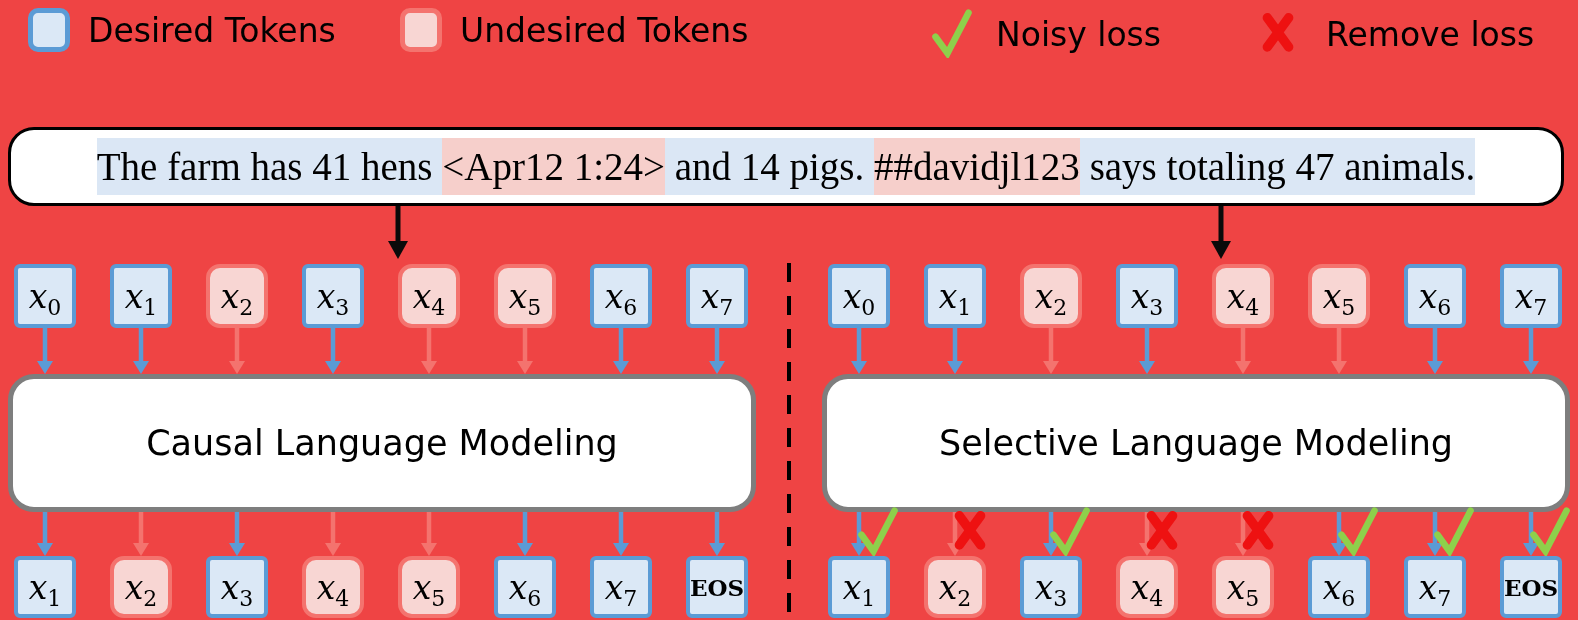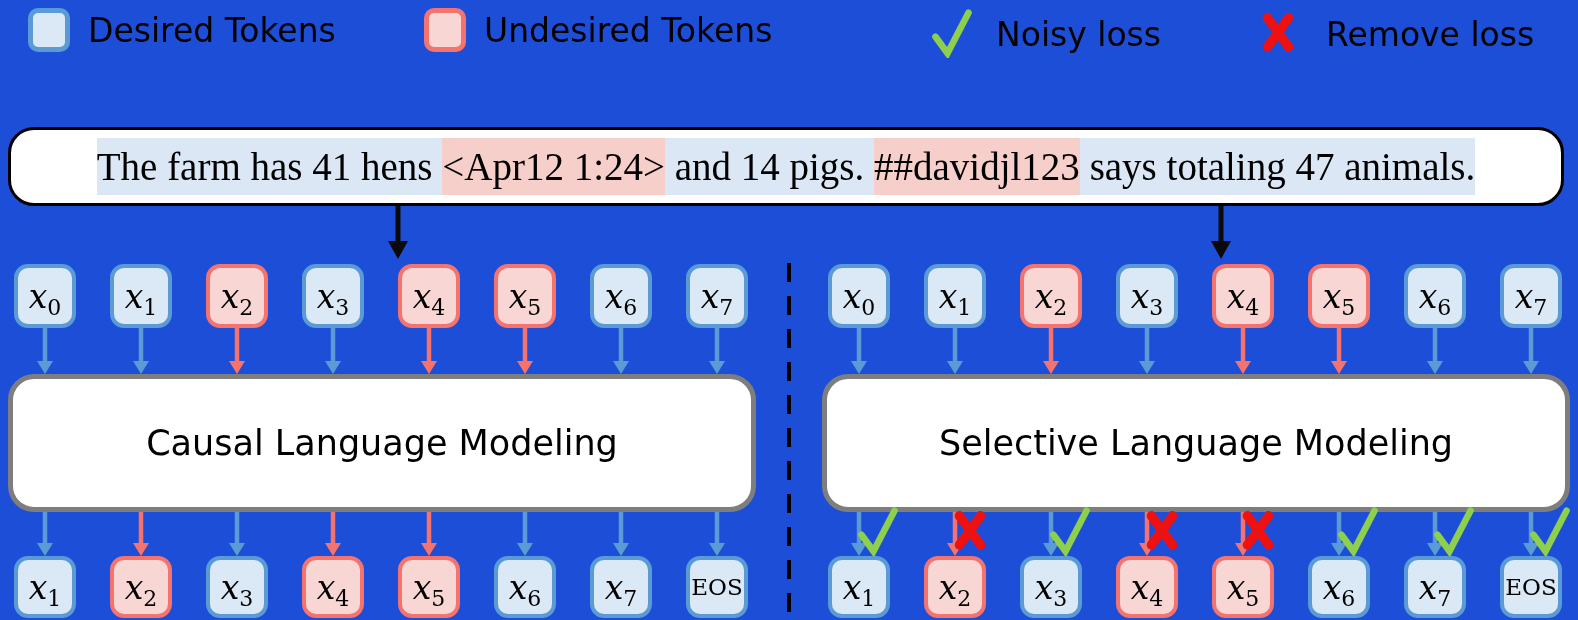--- a/index.html
+++ b/index.html
@@ -1,27 +1,27 @@
 <!DOCTYPE html>
 <html style="--desired-border: #5b9bd5; --desired-fill: #dbe8f6; --desired-hl: #dbe7f5; --undesired-border: #f4736e; --undesired-fill: #f8d6d3; --undesired-hl: #f6cfcb; --keep-green: #8ed04b; --remove-red: #ee1111; --box-gray: #7e7e7e;"><head>
 <meta charset="utf-8">
 <style>
   html,body{margin:0;padding:0;background:#fff;}
-  .canvas{position:relative;width:1578px;height:620px;background:#1d4ed8;overflow:hidden;
+  .canvas{position:relative;width:1578px;height:620px;background:#ef4444;overflow:hidden;
           font-family:"DejaVu Sans",sans-serif;color:#000;}
 
   
   .legend-item{position:absolute;top:8px;display:flex;align-items:center;gap:18px;
                font-size:33px;line-height:1;}
   .swatch{width:32px;height:34px;border-radius:10px;border:5px solid;flex:0 0 auto;}
   .swatch.desired{border-color:var(--desired-border);background:var(--desired-fill);}
   .swatch.undesired{border-color:var(--undesired-border);background:var(--undesired-fill);}
   .legend-icon{width:50px;height:52px;flex:0 0 auto;line-height:0;}
   #legend-1{left:28px;}
-  #legend-2{left:424px;}
+  #legend-2{left:400px;}
   #legend-3{left:928px;}
   #legend-4{left:1258px;}
 
   
   .corpus-label{position:absolute;left:578px;top:78px;width:428px;height:50px;z-index:3;
                 border:3px solid #000;border-radius:14px;background:#fff;
                 display:flex;align-items:center;justify-content:center;font-size:31px;}
   .sentence-box{position:absolute;left:8px;top:127px;width:1556px;height:79px;z-index:1;
                 border:3px solid #000;border-radius:26px;background:#fff;box-sizing:border-box;
                 display:flex;align-items:center;justify-content:center;
@@ -40,25 +40,25 @@
   
   .diagram{position:absolute;top:264px;width:748px;height:354px;}
   #diagram-left{left:8px;}
   #diagram-right{left:822px;}
   .model-box{position:absolute;left:0;top:110px;width:748px;height:138px;box-sizing:border-box;
              border:5px solid var(--box-gray);border-radius:26px;background:#fff;
              display:flex;align-items:center;justify-content:center;font-size:35px;}
   .token{position:absolute;width:62px;height:64px;box-sizing:border-box;border:4px solid;
          border-radius:14px;display:flex;align-items:center;justify-content:center;}
   .token.output{height:62px;}
-  .token.desired{border-color:var(--desired-border);background:var(--desired-fill);}
+  .token.desired{border-color:var(--desired-border);background:var(--desired-fill);border-radius:6px;}
   .token.undesired{border-color:var(--undesired-border);background:var(--undesired-fill);}
   .sym{font-family:"DejaVu Serif",serif;font-style:italic;font-size:33px;line-height:1;}
   .sym sub{font-style:normal;font-size:22px;line-height:0;vertical-align:-7px;}
-  .eos{font-family:"DejaVu Serif",serif;font-weight:normal;font-size:23px;line-height:1;}
+  .eos{font-family:"DejaVu Serif",serif;font-weight:bold;font-size:23px;line-height:1;}
   .arrow{position:absolute;width:24px;line-height:0;}
   .mark{position:absolute;z-index:5;line-height:0;}
 </style>
 </head>
 <body>
 
 <div class="canvas">
 
   <div class="legend-item" id="legend-1">
     <span class="swatch desired"></span>

